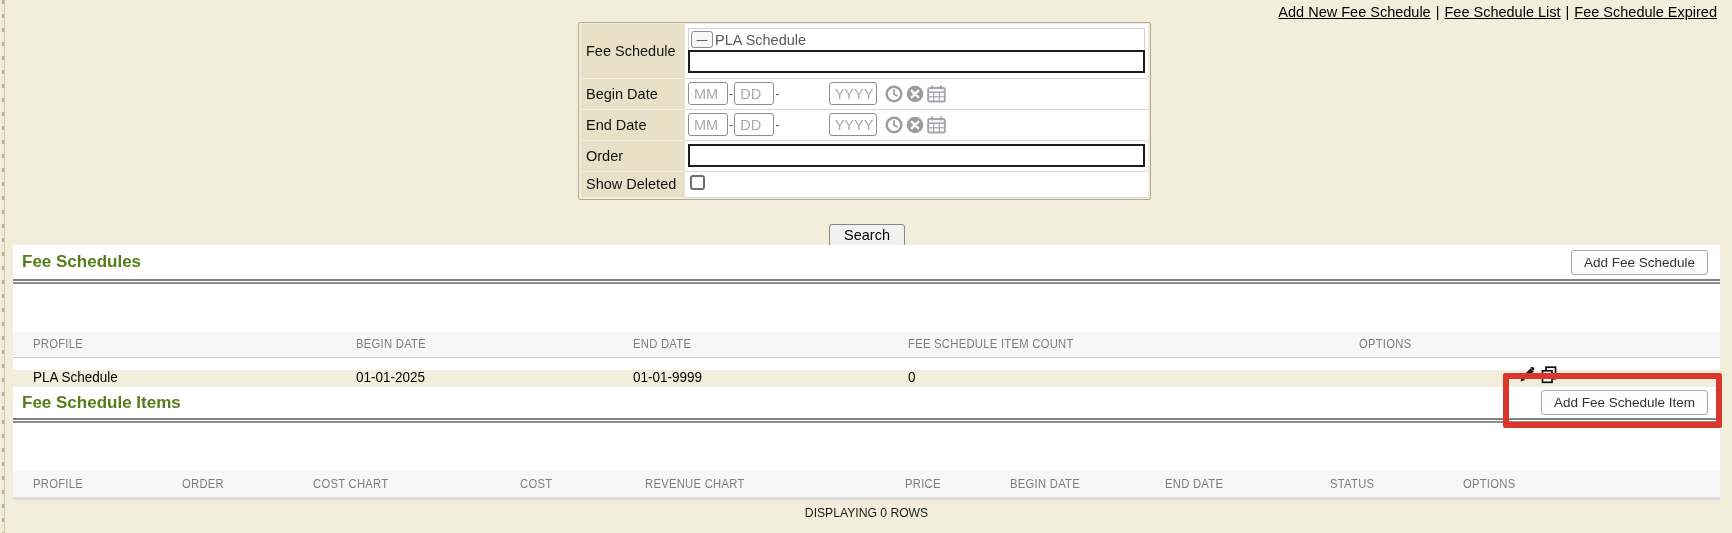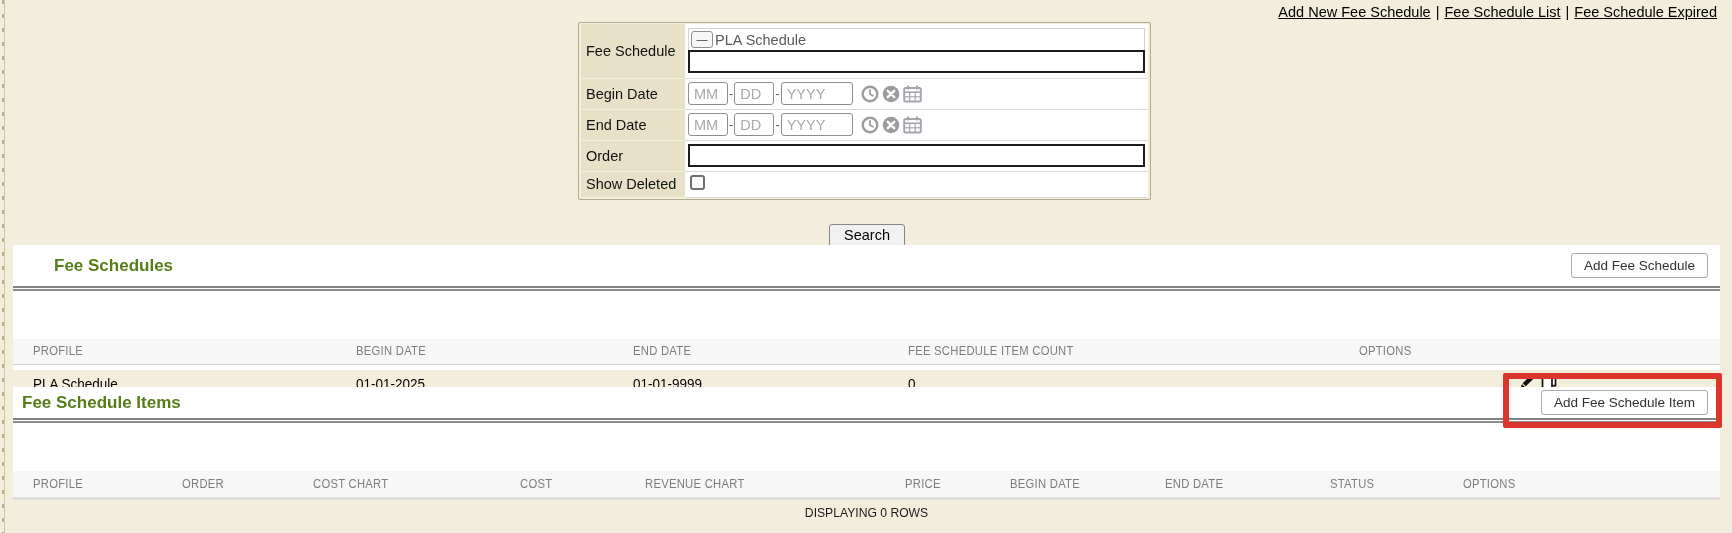--- a/index.html
+++ b/index.html
@@ -64,21 +64,21 @@
     font-size:14px; padding:0 3px; font-family:"Liberation Sans", sans-serif;
   }
   .daterow { display:flex; align-items:center; }
   input.dt {
     height:23px; border:1px solid #8d8d8d; border-radius:3px;
     font-size:14.5px; padding:0 0 0 5px; color:#333;
     font-family:"Liberation Sans", sans-serif;
   }
   input.dt::placeholder, input.txt::placeholder { color:#a9a9a9; opacity:1; }
   .dmm, .ddd { width:40px; }
-  .dyy { width:72px; }
+  .dyy { width:48px;margin-left:48px; }
   .dsep { color:#555; font-size:13px; margin:0 1px; }
   .dicons { display:flex; align-items:center; margin-left:8px; gap:3px; }
   .dicons span { display:inline-flex; cursor:pointer; }
   .cb {
     display:inline-block; width:15px; height:15px; background:#fff;
     border:2px solid #6f6f6f; border-radius:3px; cursor:pointer; margin-left:2px;
   }
   
   .search-btn {
     position:absolute; left:829px; top:224px;
@@ -87,21 +87,21 @@
     font-family:"Liberation Sans", sans-serif; cursor:pointer;
   }
   
   .band { position:absolute; left:13px; width:1707px; background:#fff; }
   #band-schedules { top:245px; height:125px; }
   #band-items { top:387px; height:99px; }
   .band-head {
     display:flex; align-items:center; justify-content:space-between;
     padding:0 12px 0 9px;
   }
-  #band-schedules .band-head { height:41px;margin-left:32px; }
+  #band-schedules .band-head { height:34px; }
   #band-items .band-head { height:31px;gap:16px; }
   .band-title { font-size:17px; font-weight:bold; color:#567d17; }
   .add-btn {
     font-size:13.5px; color:#333; background:#fdfdfd;
     border:1px solid #a9a9a9; border-radius:3px; padding:4px 12px;
     font-family:"Liberation Sans", sans-serif; cursor:pointer; white-space:nowrap;
   }
   .dbl { height:5px; border-top:2px solid #828282; border-bottom:2px solid #8c8c8c; background:#fff; }
   table.grid { width:1707px; table-layout:fixed; border-collapse:collapse;margin-top:48px; }
   table.grid th {

